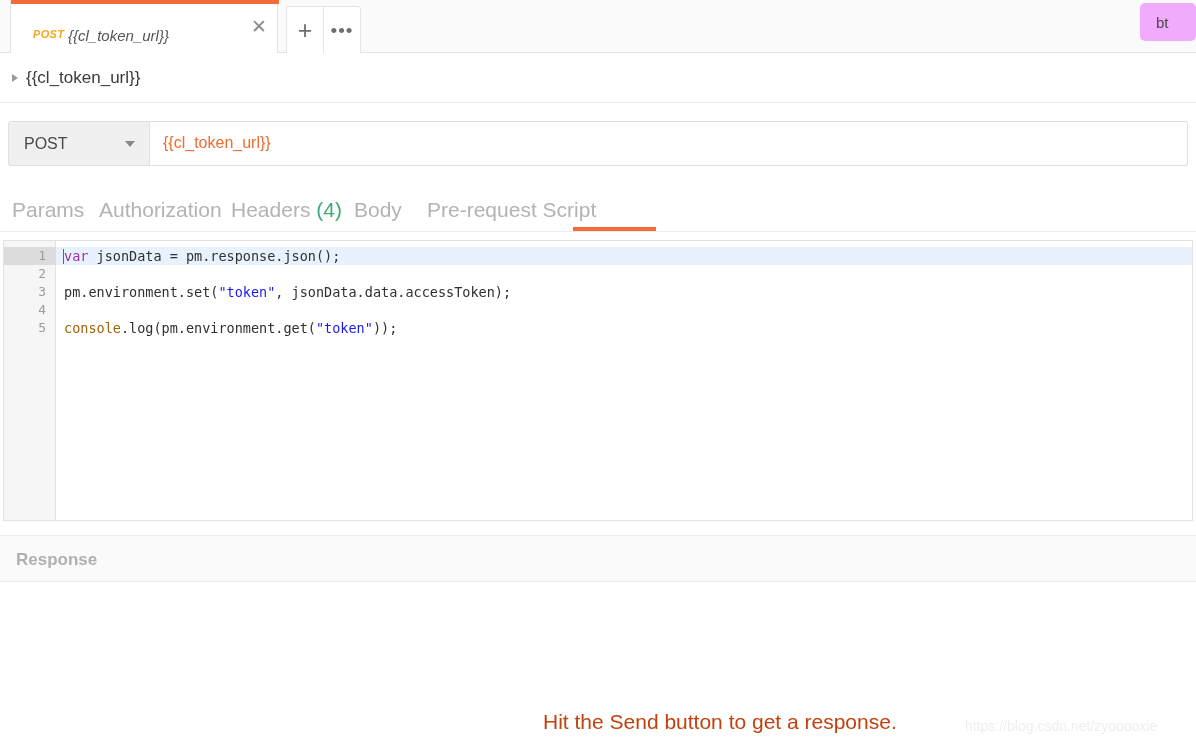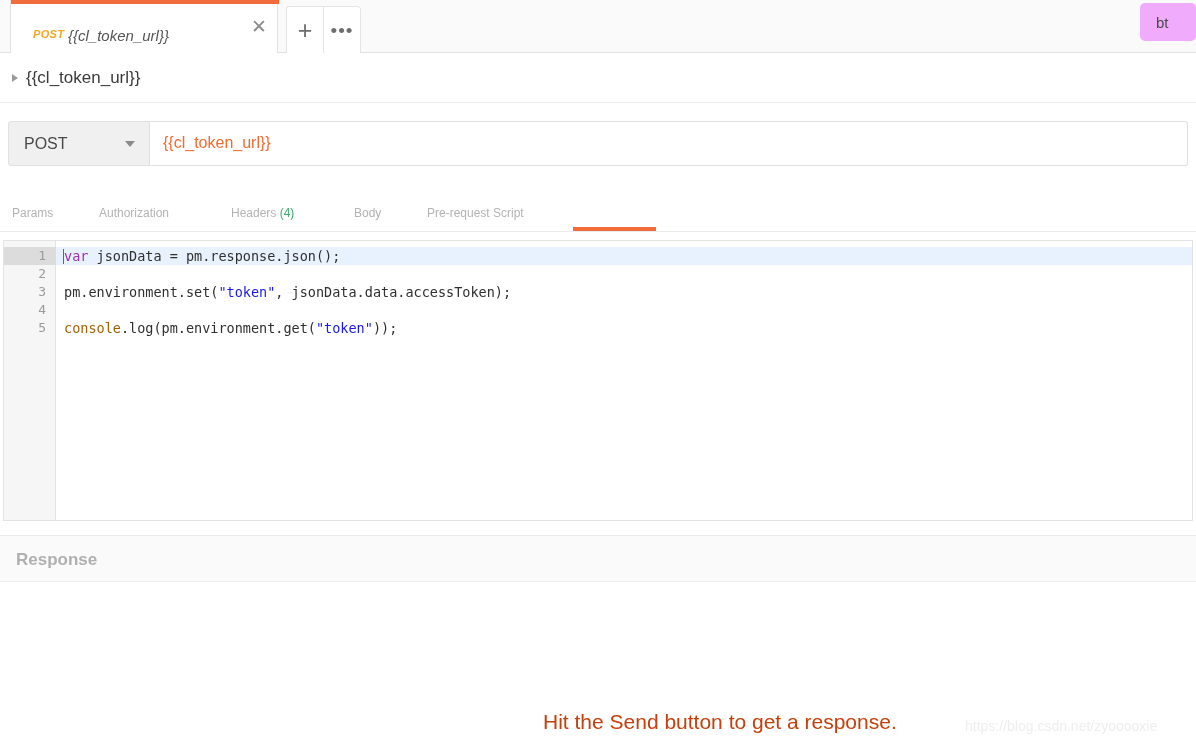--- a/index.html
+++ b/index.html
@@ -195,22 +195,22 @@
   .reqtabs {
     position: absolute;
     left: 0; top: 184px;
     width: 1196px; height: 48px;
     background: #ffffff;
     border-bottom: 1px solid #ececec;
     box-sizing: border-box;
   }
   .reqtabs .rt {
     position: absolute;
-    top: 22px;
-    font-size: 12px;
+    top: 14px;
+    font-size: 21px;
     color: #b3b3b3;
     white-space: nowrap;
     cursor: pointer;
   }
   .reqtabs .rt.active { color: #3d3d3d; margin-top: 48px; }
   .reqtabs .rt .count { color: #3dab72; }
   .reqtabs .rt .greendot {
     display: inline-block;
     width: 9px; height: 9px;
     border-radius: 50%;

